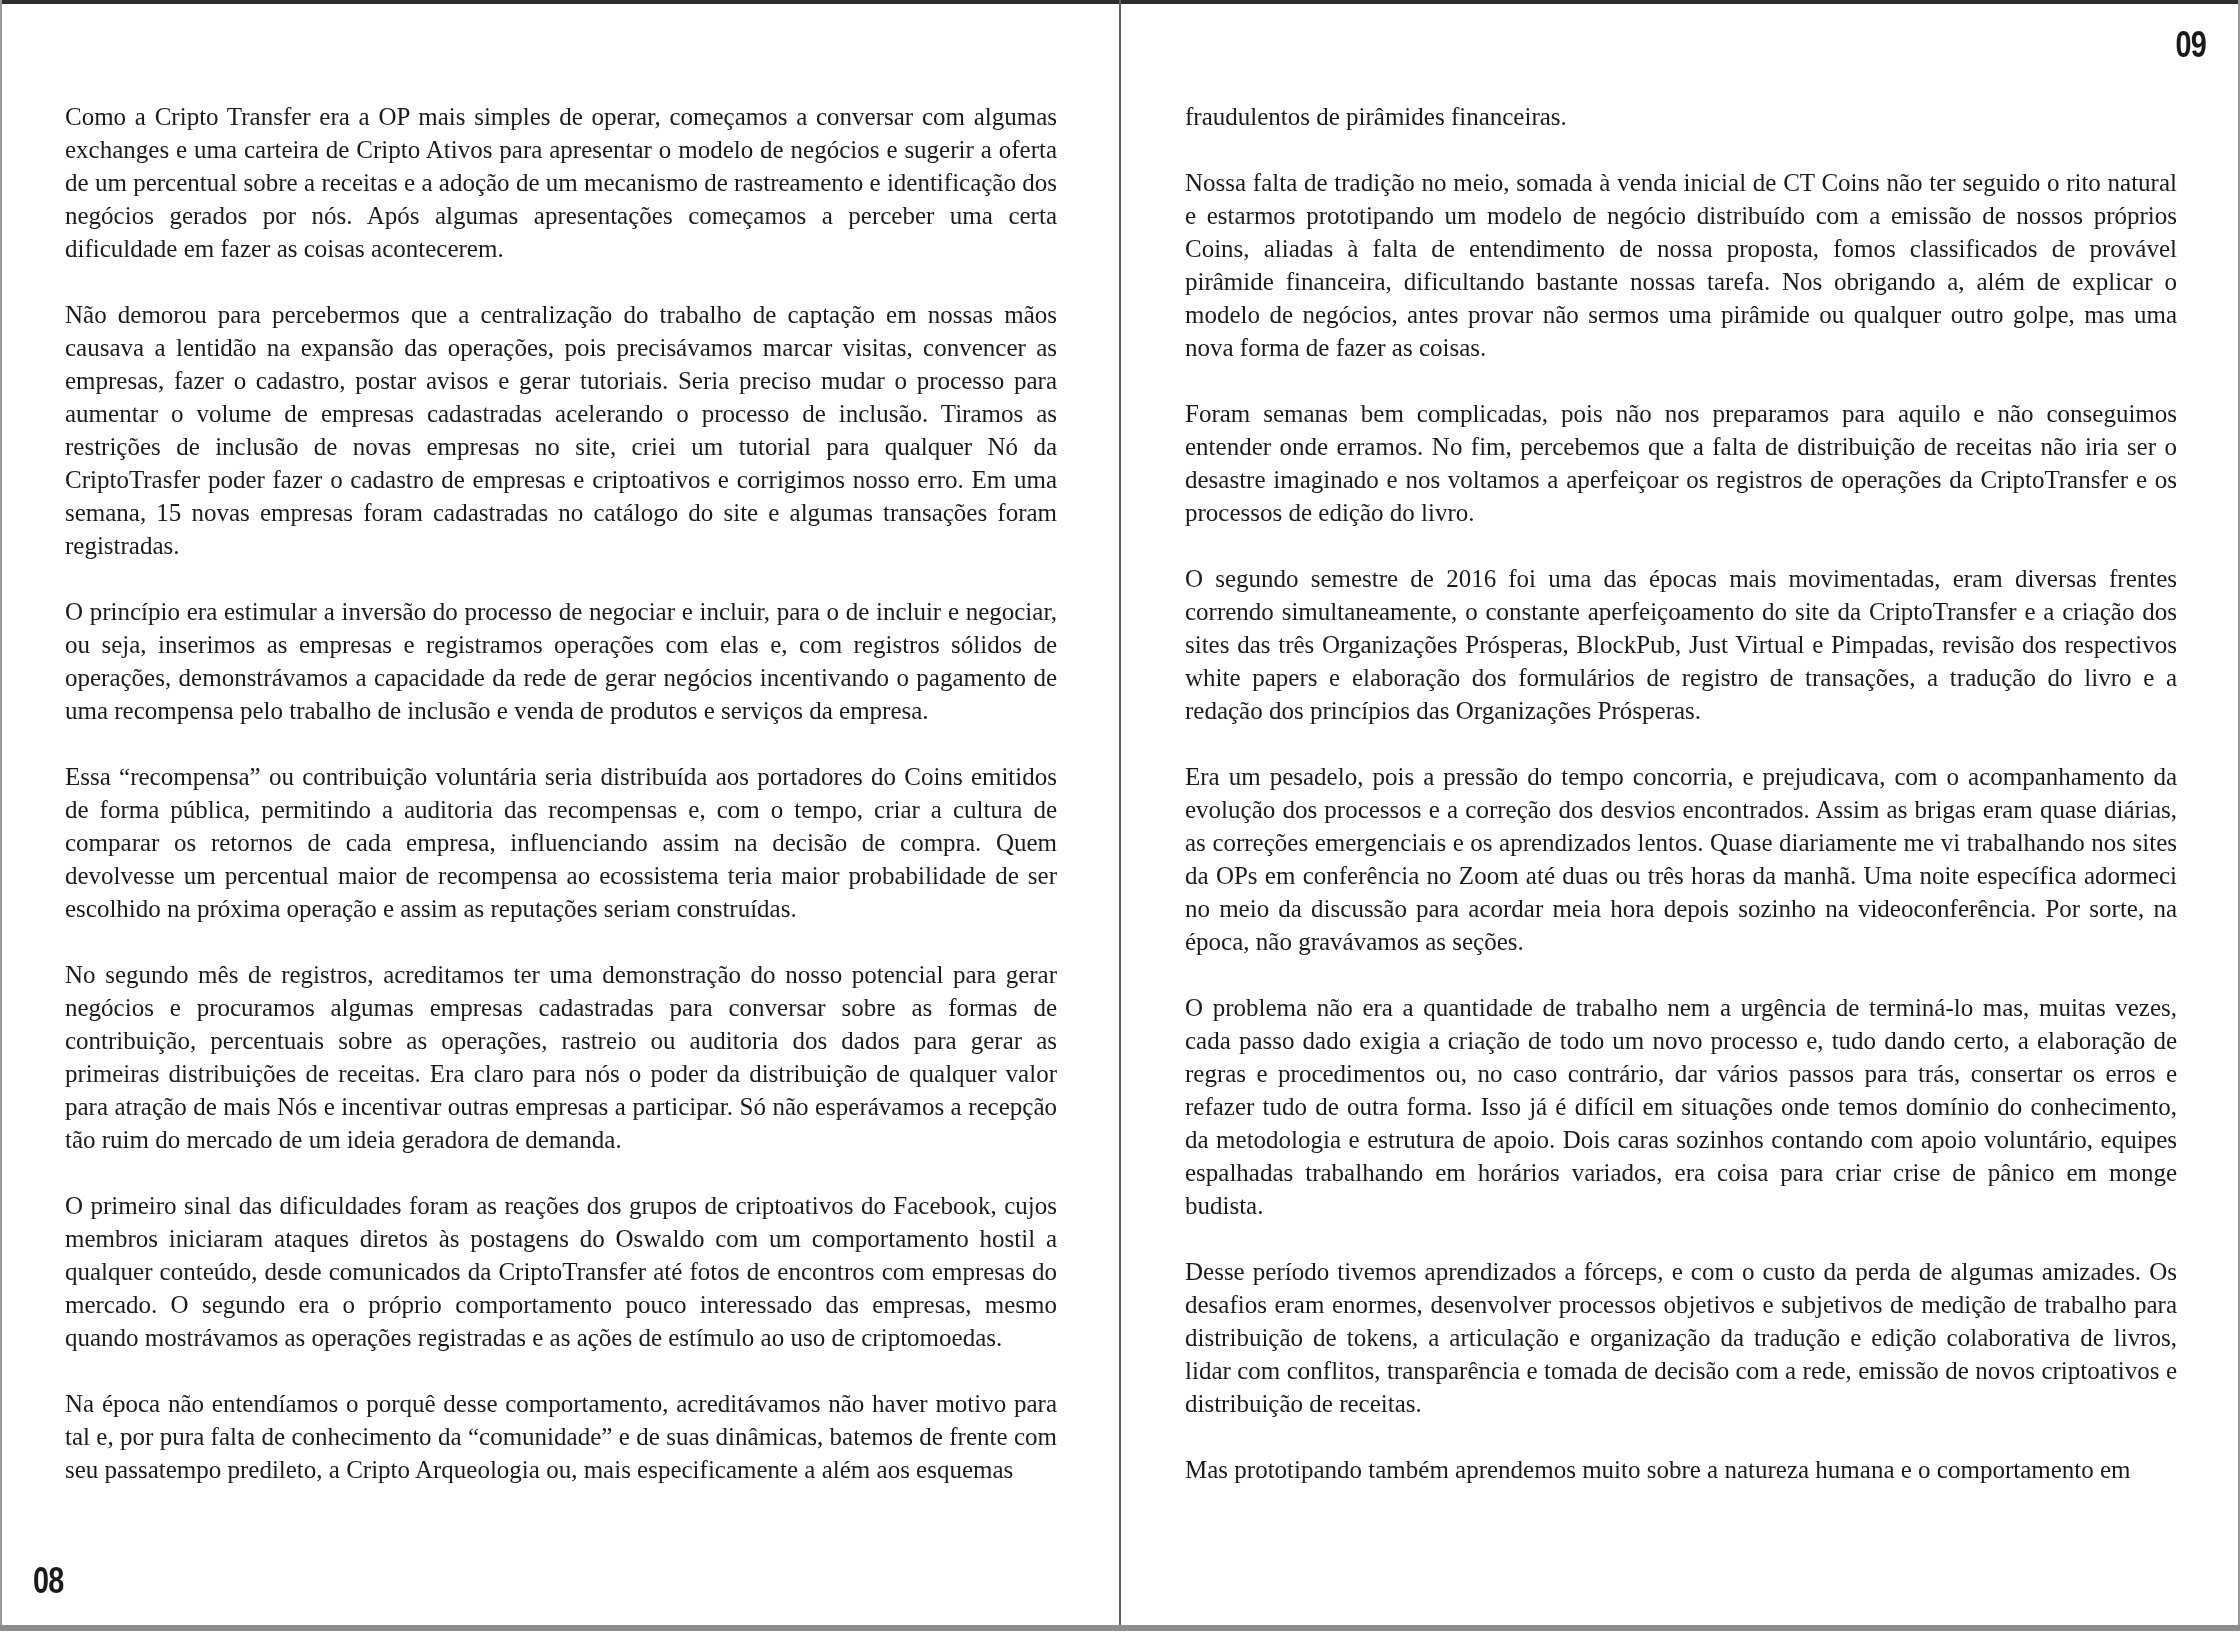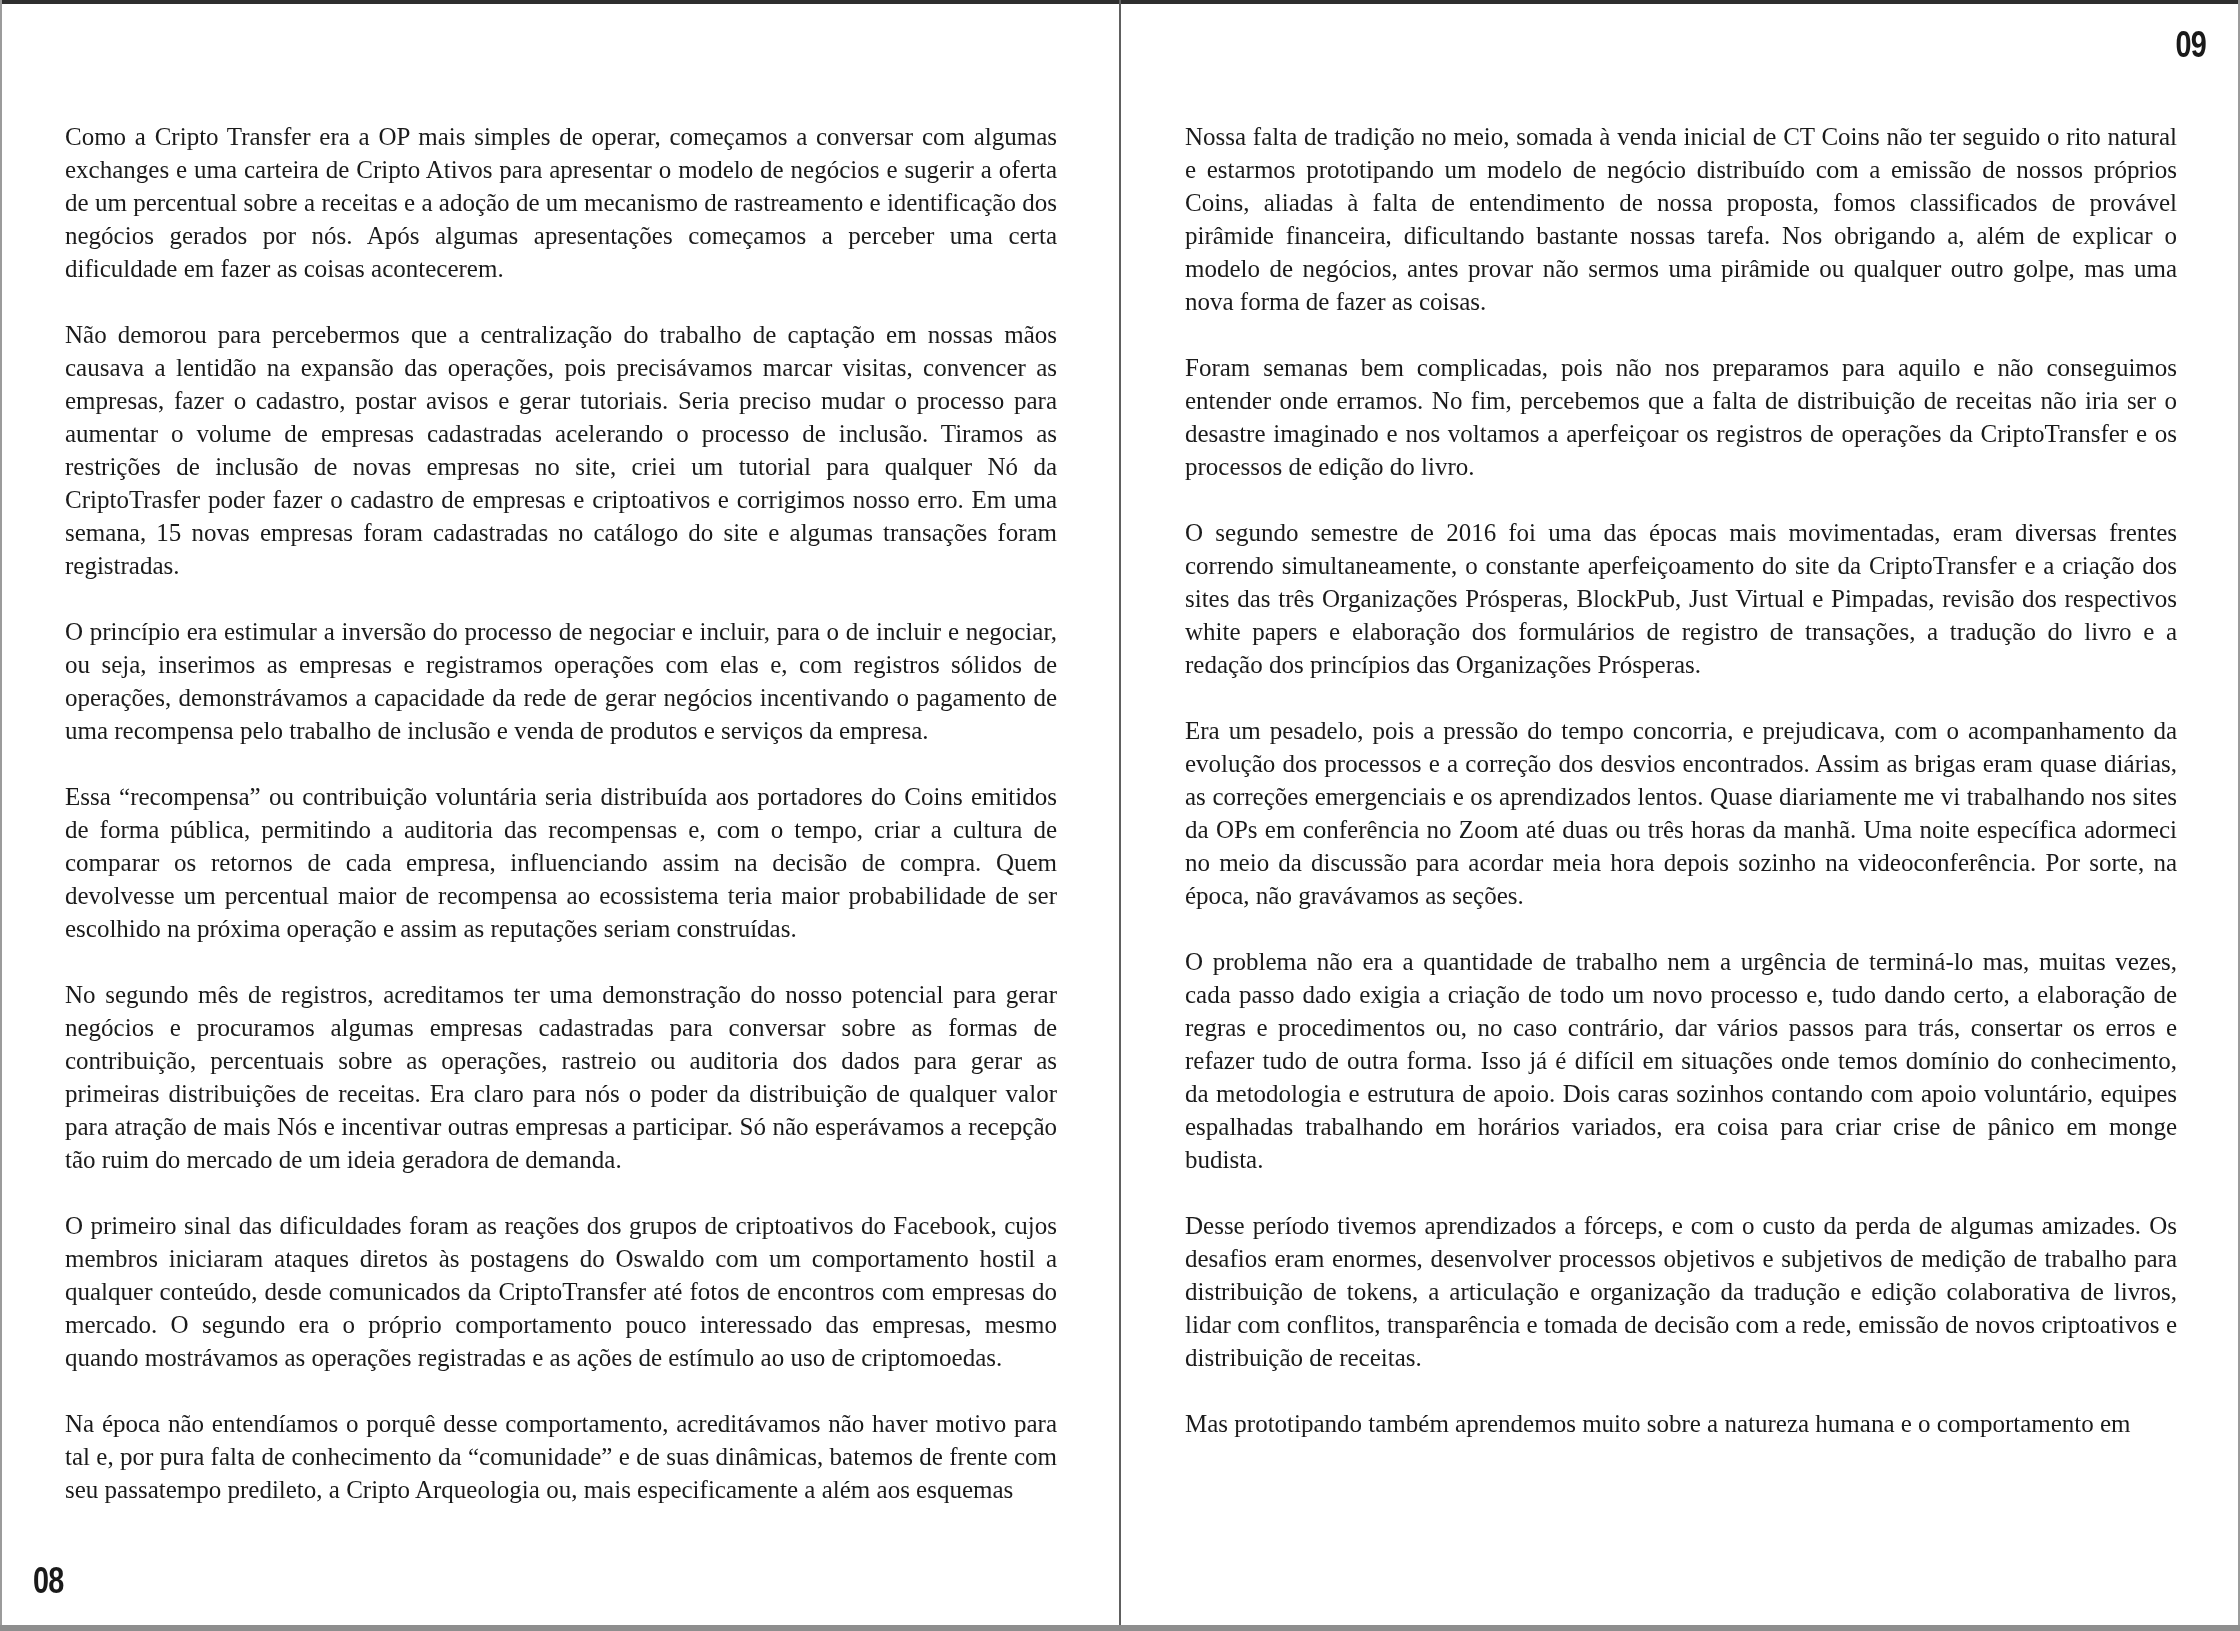--- a/index.html
+++ b/index.html
@@ -36,21 +36,20 @@
     position: absolute; top: 0; left: 1119px;
     width: 2px; height: 100%;
     background: #606060;
   }
   .page {
     position: absolute;
     top: 100px;
     width: 992px;
     height: 1445px;
     overflow: hidden;
-    margin-top: 20px;
   }
   .page--left  { left: 65px;  }
   .page--right { left: 1185px; }
   .para {
     margin: 0 0 33px 0;
     font-size: 25px;
     line-height: 33px;
     text-align: justify;
     text-justify: inter-word;
   }
@@ -86,20 +85,21 @@
     <p class="para">Como a Cripto Transfer era a OP mais simples de operar, começamos a conversar com algumas exchanges e uma carteira de Cripto Ativos para apresentar o modelo de negócios e sugerir a oferta de um percentual sobre a receitas e a adoção de um mecanismo de rastreamento e identificação dos negócios gerados por nós. Após algumas apresentações começamos a perceber uma certa dificuldade em fazer as coisas acontecerem.</p>
     <p class="para">Não demorou para percebermos que a centralização do trabalho de captação em nossas mãos causava a lentidão na expansão das operações, pois precisávamos marcar visitas, convencer as empresas, fazer o cadastro, postar avisos e gerar tutoriais. Seria preciso mudar o processo para aumentar o volume de empresas cadastradas acelerando o processo de inclusão. Tiramos as restrições de inclusão de novas empresas no site, criei um tutorial para qualquer Nó da CriptoTrasfer poder fazer o cadastro de empresas e criptoativos e corrigimos nosso erro. Em uma semana, 15 novas empresas foram cadastradas no catálogo do site e algumas transações foram registradas.</p>
     <p class="para">O princípio era estimular a inversão do processo de negociar e incluir, para o de incluir e negociar, ou seja, inserimos as empresas e registramos operações com elas e, com registros sólidos de operações, demonstrávamos a capacidade da rede de gerar negócios incentivando o pagamento de uma recompensa pelo trabalho de inclusão e venda de produtos e serviços da empresa.</p>
     <p class="para">Essa “recompensa” ou contribuição voluntária seria distribuída aos portadores do Coins emitidos de forma pública, permitindo a auditoria das recompensas e, com o tempo, criar a cultura de comparar os retornos de cada empresa, influenciando assim na decisão de compra. Quem devolvesse um percentual maior de recompensa ao ecossistema teria maior probabilidade de ser escolhido na próxima operação e assim as reputações seriam construídas.</p>
     <p class="para">No segundo mês de registros, acreditamos ter uma demonstração do nosso potencial para gerar negócios e procuramos algumas empresas cadastradas para conversar sobre as formas de contribuição, percentuais sobre as operações, rastreio ou auditoria dos dados para gerar as primeiras distribuições de receitas. Era claro para nós o poder da distribuição de qualquer valor para atração de mais Nós e incentivar outras empresas a participar. Só não esperávamos a recepção tão ruim do mercado de um ideia geradora de demanda.</p>
     <p class="para">O primeiro sinal das dificuldades foram as reações dos grupos de criptoativos do Facebook, cujos membros iniciaram ataques diretos às postagens do Oswaldo com um comportamento hostil a qualquer conteúdo, desde comunicados da CriptoTransfer até fotos de encontros com empresas do mercado. O segundo era o próprio comportamento pouco interessado das empresas, mesmo quando mostrávamos as operações registradas e as ações de estímulo ao uso de criptomoedas.</p>
     <p class="para">Na época não entendíamos o porquê desse comportamento, acreditávamos não haver motivo para tal e, por pura falta de conhecimento da “comunidade” e de suas dinâmicas, batemos de frente com seu passatempo predileto, a Cripto Arqueologia ou, mais especificamente a além aos esquemas</p>
   </div>
 
 <div class="page page--right">
+    <p class="para">fraudulentos de pirâmides financeiras.</p>
     <p class="para">Nossa falta de tradição no meio, somada à venda inicial de CT Coins não ter seguido o rito natural e estarmos prototipando um modelo de negócio distribuído com a emissão de nossos próprios Coins, aliadas à falta de entendimento de nossa proposta, fomos classificados de provável pirâmide financeira, dificultando bastante nossas tarefa. Nos obrigando a, além de explicar o modelo de negócios, antes provar não sermos uma pirâmide ou qualquer outro golpe, mas uma nova forma de fazer as coisas.</p>
     <p class="para">Foram semanas bem complicadas, pois não nos preparamos para aquilo e não conseguimos entender onde erramos. No fim, percebemos que a falta de distribuição de receitas não iria ser o desastre imaginado e nos voltamos a aperfeiçoar os registros de operações da CriptoTransfer e os processos de edição do livro.</p>
     <p class="para">O segundo semestre de 2016 foi uma das épocas mais movimentadas, eram diversas frentes correndo simultaneamente, o constante aperfeiçoamento do site da CriptoTransfer e a criação dos sites das três Organizações Prósperas, BlockPub, Just Virtual e Pimpadas, revisão dos respectivos white papers e elaboração dos formulários de registro de transações, a tradução do livro e a redação dos princípios das Organizações Prósperas.</p>
     <p class="para">Era um pesadelo, pois a pressão do tempo concorria, e prejudicava, com o acompanhamento da evolução dos processos e a correção dos desvios encontrados. Assim as brigas eram quase diárias, as correções emergenciais e os aprendizados lentos. Quase diariamente me vi trabalhando nos sites da OPs em conferência no Zoom até duas ou três horas da manhã. Uma noite específica adormeci no meio da discussão para acordar meia hora depois sozinho na videoconferência. Por sorte, na época, não gravávamos as seções.</p>
     <p class="para">O problema não era a quantidade de trabalho nem a urgência de terminá-lo mas, muitas vezes, cada passo dado exigia a criação de todo um novo processo e, tudo dando certo, a elaboração de regras e procedimentos ou, no caso contrário, dar vários passos para trás, consertar os erros e refazer tudo de outra forma. Isso já é difícil em situações onde temos domínio do conhecimento, da metodologia e estrutura de apoio. Dois caras sozinhos contando com apoio voluntário, equipes espalhadas trabalhando em horários variados, era coisa para criar crise de pânico em monge budista.</p>
     <p class="para">Desse período tivemos aprendizados a fórceps, e com o custo da perda de algumas amizades. Os desafios eram enormes, desenvolver processos objetivos e subjetivos de medição de trabalho para distribuição de tokens, a articulação e organização da tradução e edição colaborativa de livros, lidar com conflitos, transparência e tomada de decisão com a rede, emissão de novos criptoativos e distribuição de receitas.</p>
     <p class="para">Mas prototipando também aprendemos muito sobre a natureza humana e o comportamento em</p>
   </div>
 
 <div class="page-number page-number--left">08</div>

